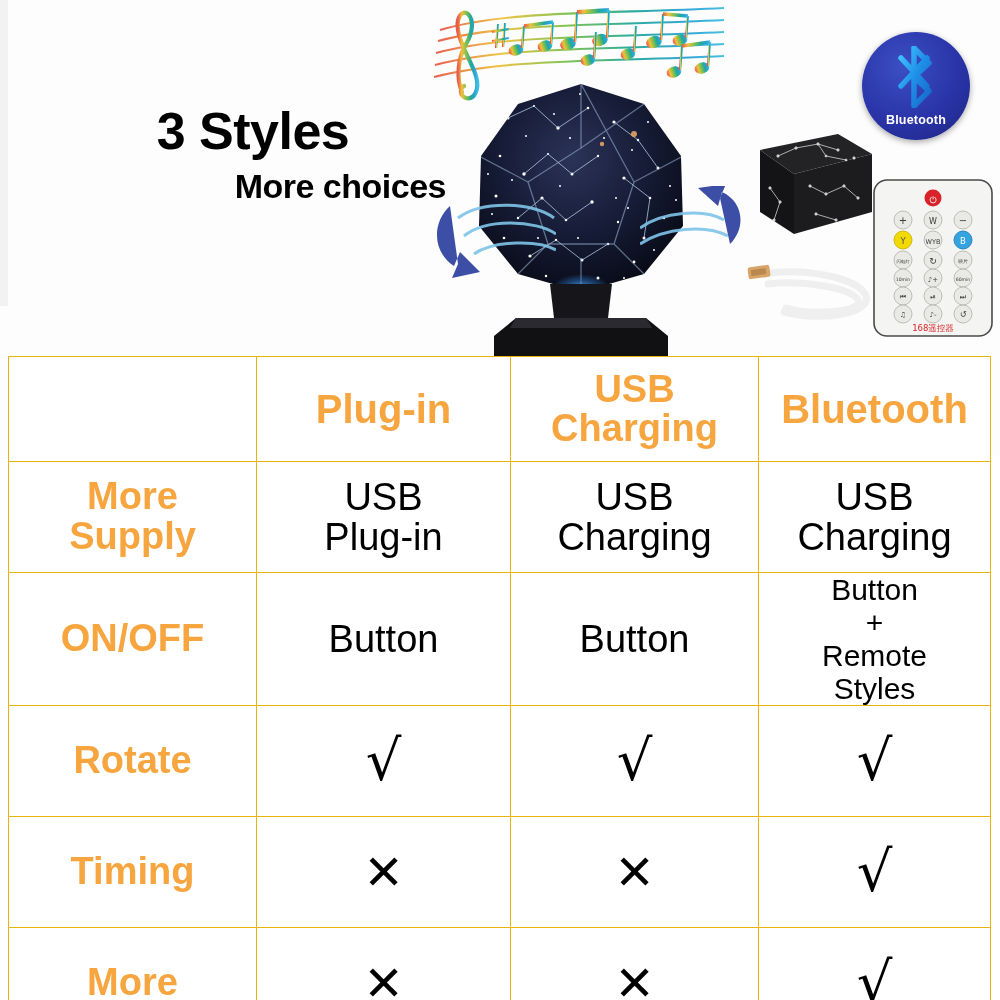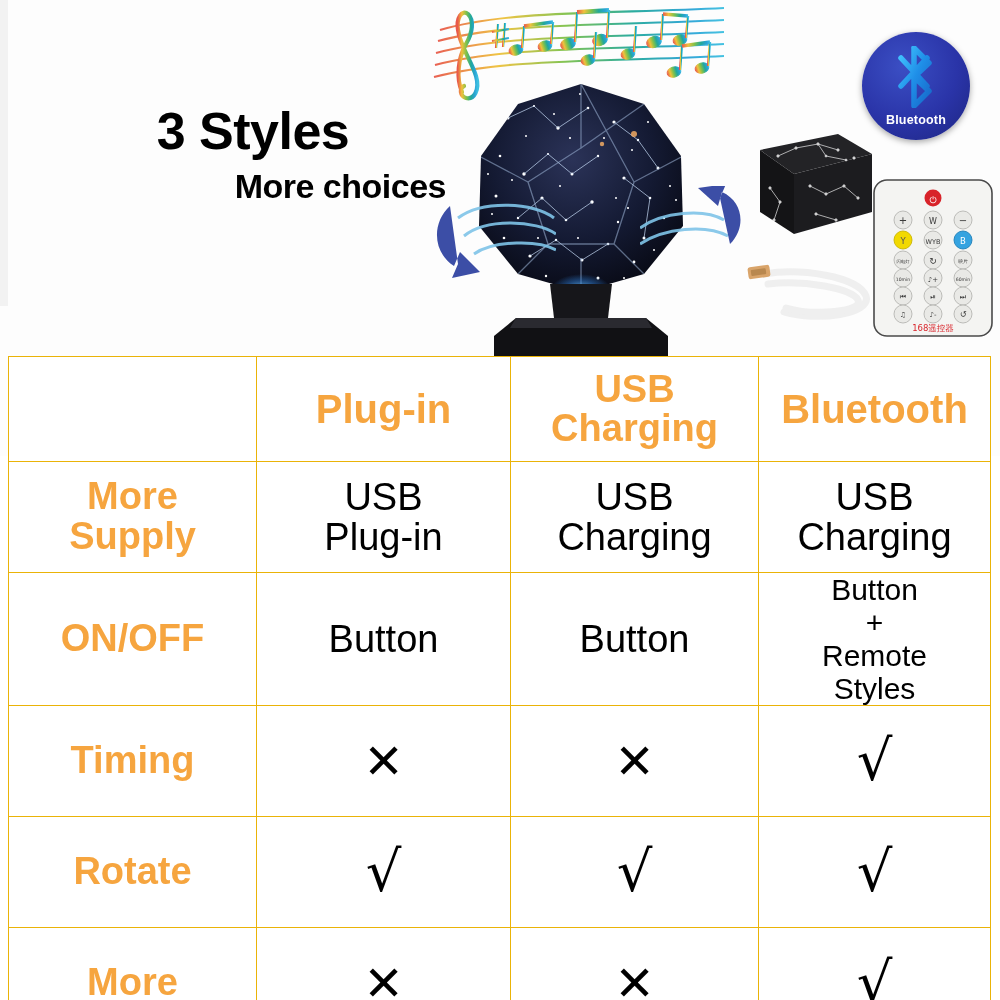--- a/index.html
+++ b/index.html
@@ -420,41 +420,41 @@
         </td>
         <td>
           <div class="val"><span>Button</span></div>
         </td>
         <td>
           <div class="val small"><span>Button</span><br><span>+</span><br><span>Remote Styles</span></div>
         </td>
       </tr>
       <tr class="tr-b">
         <td>
+          <div class="rowlabel"><span>Rotate</span></div>
+        </td>
+        <td>
+          <div class="mark">√</div>
+        </td>
+        <td>
+          <div class="mark">√</div>
+        </td>
+        <td>
+          <div class="mark">√</div>
+        </td>
+      </tr>
+      <tr class="tr-b">
+        <td>
           <div class="rowlabel"><span>Timing</span></div>
         </td>
         <td>
           <div class="mark cross">✕</div>
         </td>
         <td>
           <div class="mark cross">✕</div>
-        </td>
-        <td>
-          <div class="mark">√</div>
-        </td>
-      </tr>
-      <tr class="tr-b">
-        <td>
-          <div class="rowlabel"><span>Rotate</span></div>
-        </td>
-        <td>
-          <div class="mark">√</div>
-        </td>
-        <td>
-          <div class="mark">√</div>
         </td>
         <td>
           <div class="mark">√</div>
         </td>
       </tr>
       <tr class="tr-b">
         <td>
           <div class="rowlabel"><span>More</span></div>
         </td>
         <td>

